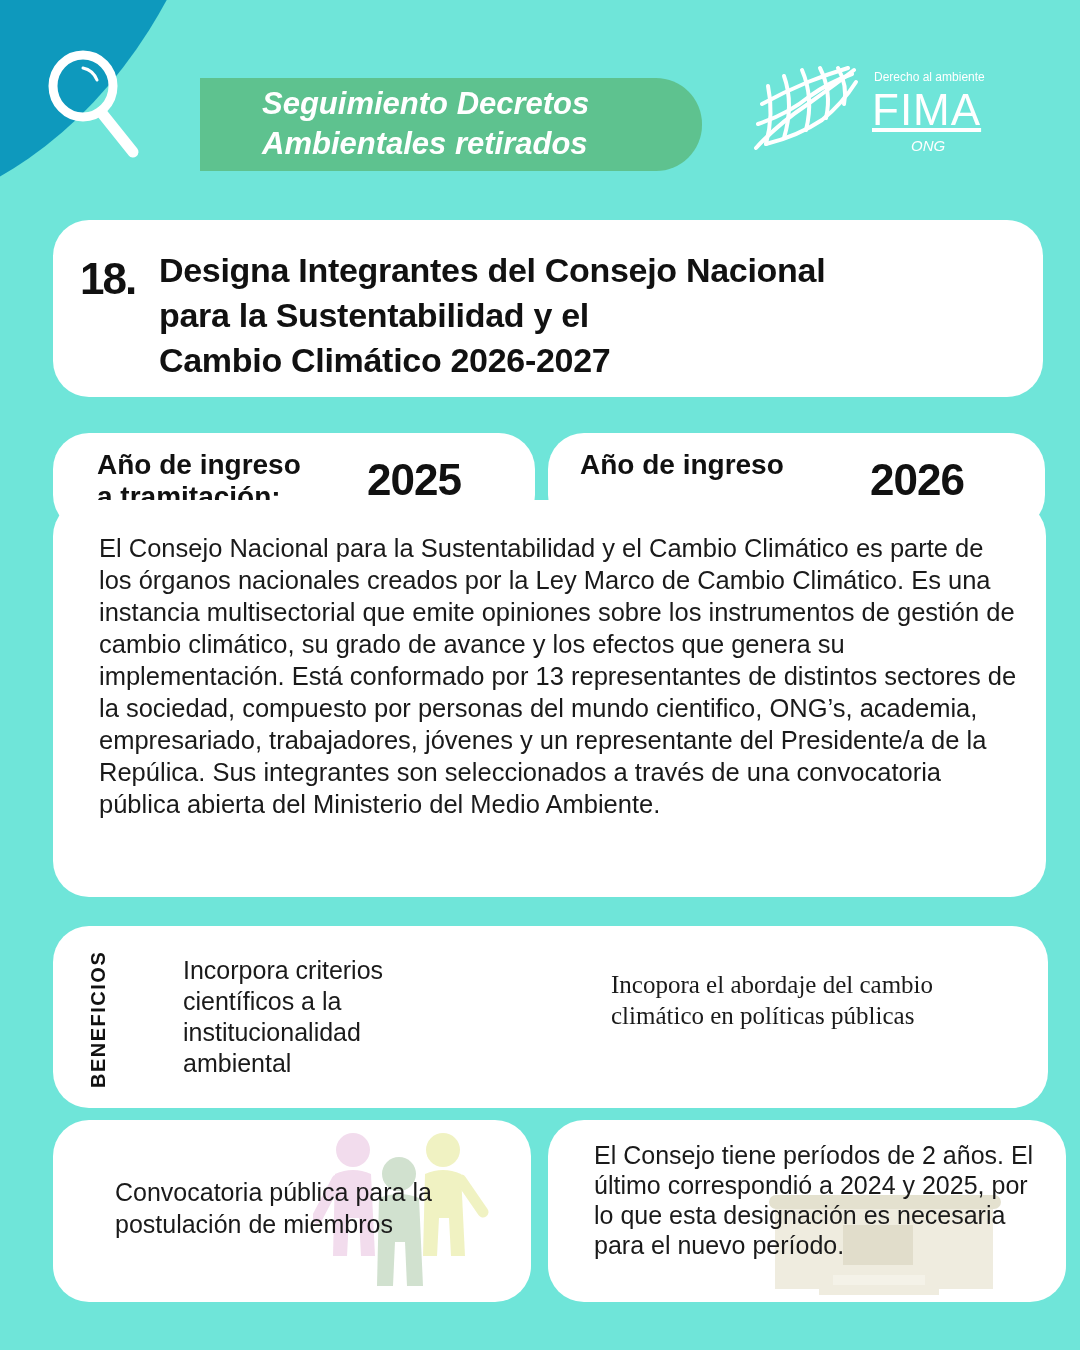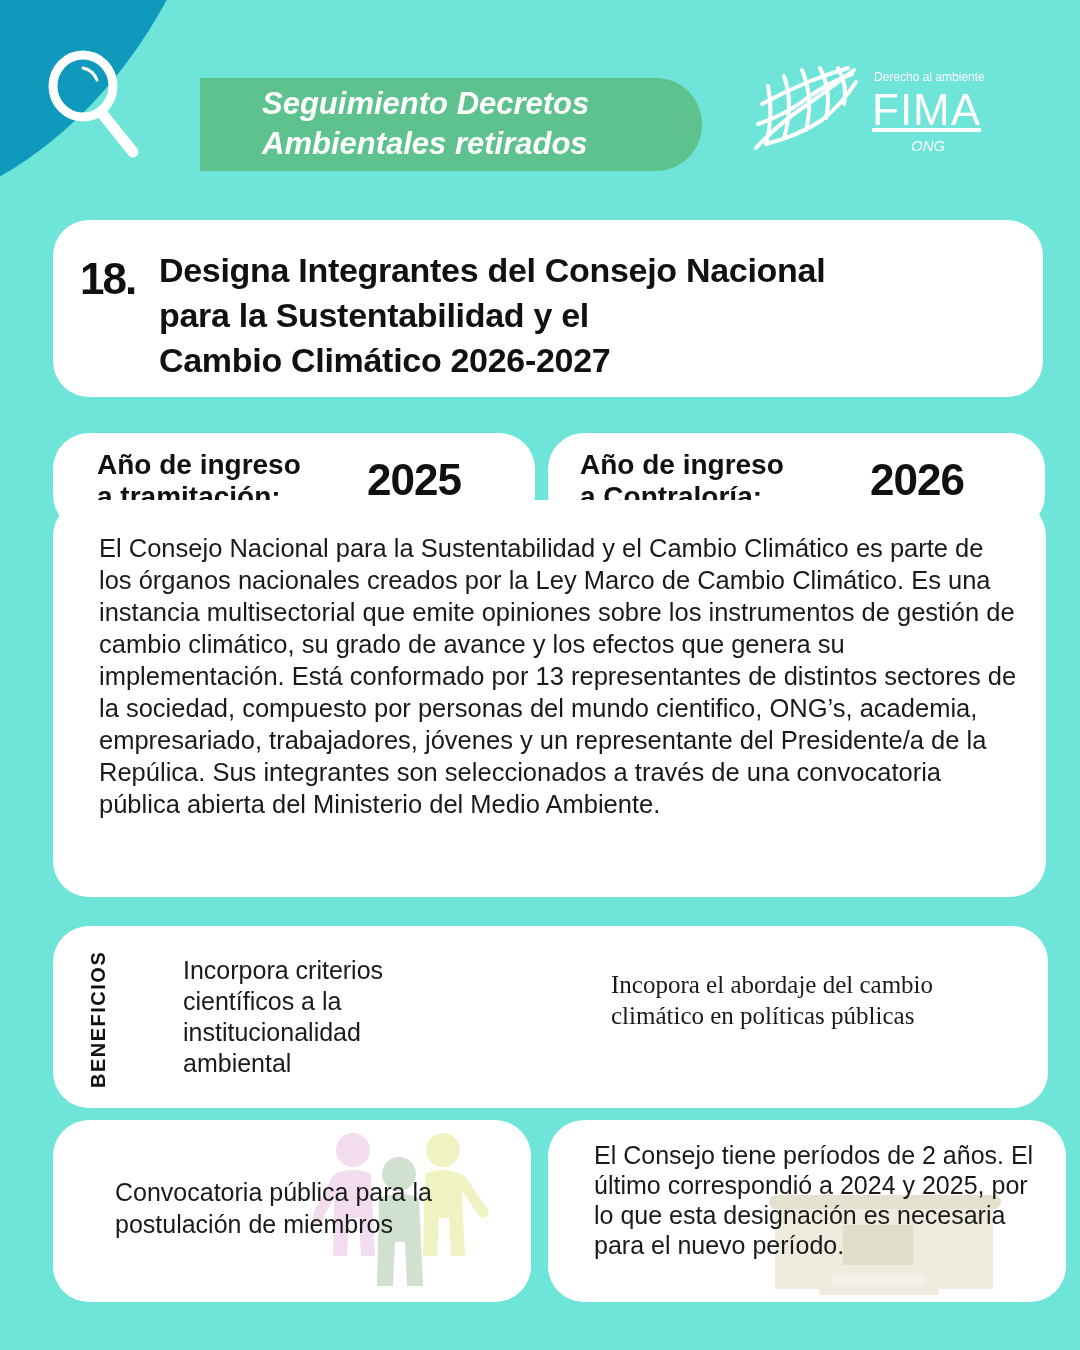--- a/index.html
+++ b/index.html
@@ -101,21 +101,20 @@
   <div class="year-label">
     <div>Año de ingreso</div>
     <div>a tramitación:</div>
   </div>
   <div class="year-value">2025</div>
 </div>
 
 <div class="card year-card yc-right">
   <div class="year-label">
     <div>Año de ingreso</div>
-    <div>a Contraloría:</div>
   </div>
   <div class="year-value">2026</div>
 </div>
 
 <div class="card desc-card">
   <p class="desc-text">El Consejo Nacional para la Sustentabilidad y el Cambio Climático es parte de los órganos nacionales creados por la Ley Marco de Cambio Climático. Es una instancia multisectorial que emite opiniones sobre los instrumentos de gestión de cambio climático, su grado de avance y los efectos que genera su implementación. Está conformado por 13 representantes de distintos sectores de la sociedad, compuesto por personas del mundo cientifico, ONG’s, academia, empresariado, trabajadores, jóvenes y un representante del Presidente/a de la Repúlica. Sus integrantes son seleccionados a través de una convocatoria pública abierta del Ministerio del Medio Ambiente.</p>
 </div>
 
 <div class="card benef-card">
   <div class="benef-label">BENEFICIOS</div>

